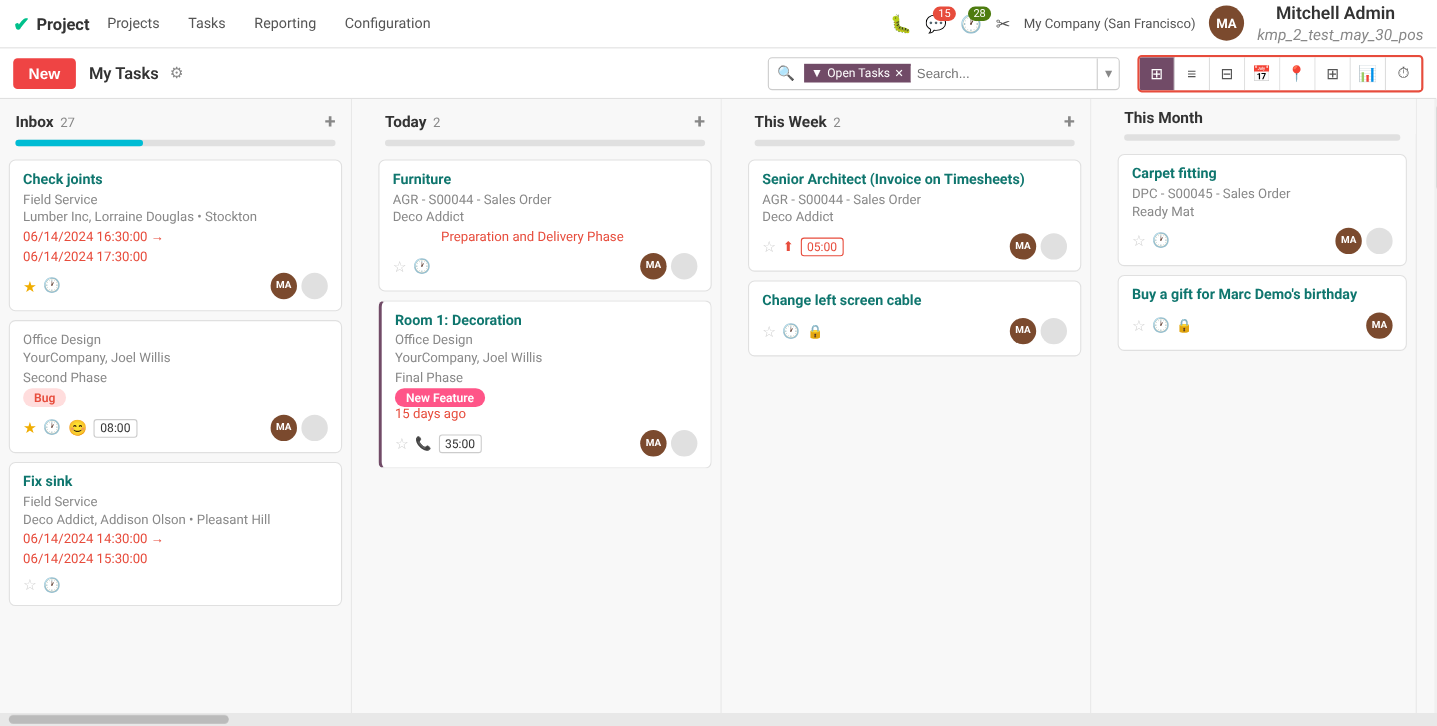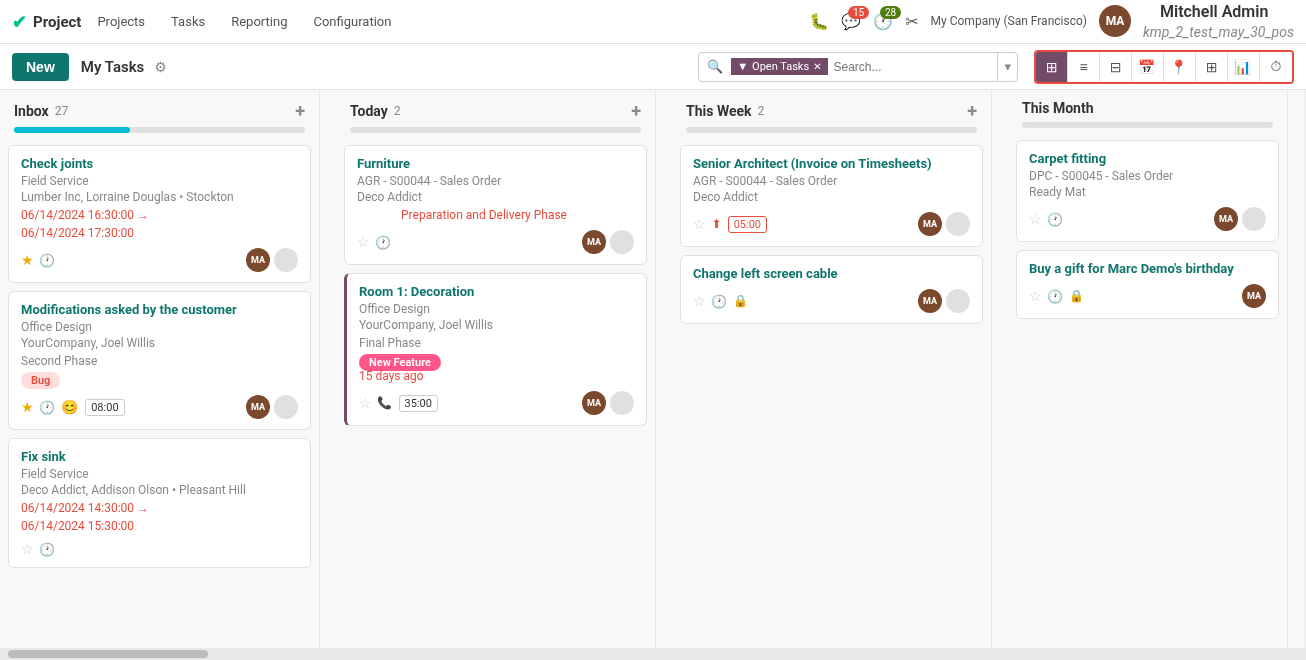--- a/index.html
+++ b/index.html
@@ -24,21 +24,21 @@
     .user-info { display: flex; flex-direction: column; line-height: 1.3; }
     .user-name { font-size: 16px; font-weight: 600; margin-left: 17px; }
     .user-db { font-size: 14px; color: #888; font-style: italic; }
 
     
     .toolbar {
       display: flex; align-items: center; height: 46px;
       padding: 0 12px; border-bottom: 1px solid #e0e0e0; gap: 8px;
     }
     .btn-new {
-      background: #0f766e; color: #fff; border: none; border-radius: 4px;
+      background: #ef4444; color: #fff; border: none; border-radius: 4px;
       padding: 6px 14px; font-size: 14px; font-weight: 600; cursor: pointer;
     }
     .page-title { font-size: 15px; font-weight: 600; color: #333; margin-left: 4px; }
     .gear-icon { color: #888; font-size: 14px; cursor: pointer; margin-left: 2px; }
     .search-bar { margin-left: auto; display: flex; align-items: center; border: 1px solid #ccc; border-radius: 4px; overflow: hidden; height: 30px; min-width: 320px; }
     .search-icon { padding: 0 8px; color: #888; }
     .search-filter-tag { background: #714b67; color: #fff; font-size: 11px; padding: 2px 6px; display: flex; align-items: center; gap: 4px; white-space: nowrap; }
     .filter-close { cursor: pointer; font-size: 10px; }
     .search-input { border: none; outline: none; flex: 1; padding: 0 6px; font-size: 12px; }
     .search-dropdown { padding: 0 6px; color: #888; cursor: pointer; border-left: 1px solid #ccc; height: 100%; display: flex; align-items: center; }
@@ -204,21 +204,20 @@
           <span class="star-icon active">★</span>
           <span class="clock-icon">🕐</span>
           <div class="avatar-spacer">
             <div class="avatar-small">MA</div>
             <div class="avatar-circle"></div>
           </div>
         </div>
       </div>
 
       <div class="kanban-card">
-        <div class="card-title">Modifications asked by the customer</div>
         <div class="card-subtitle">Office Design</div>
         <div class="card-sub2">YourCompany, Joel Willis</div>
         <div class="card-sub3">Second Phase</div>
         <span class="badge-tag badge-bug">Bug</span>
         <div class="card-footer">
           <span class="star-icon active">★</span>
           <span class="clock-icon">🕐</span>
           <span class="smile-icon">😊</span>
           <span class="time-badge">08:00</span>
           <div class="avatar-spacer">

